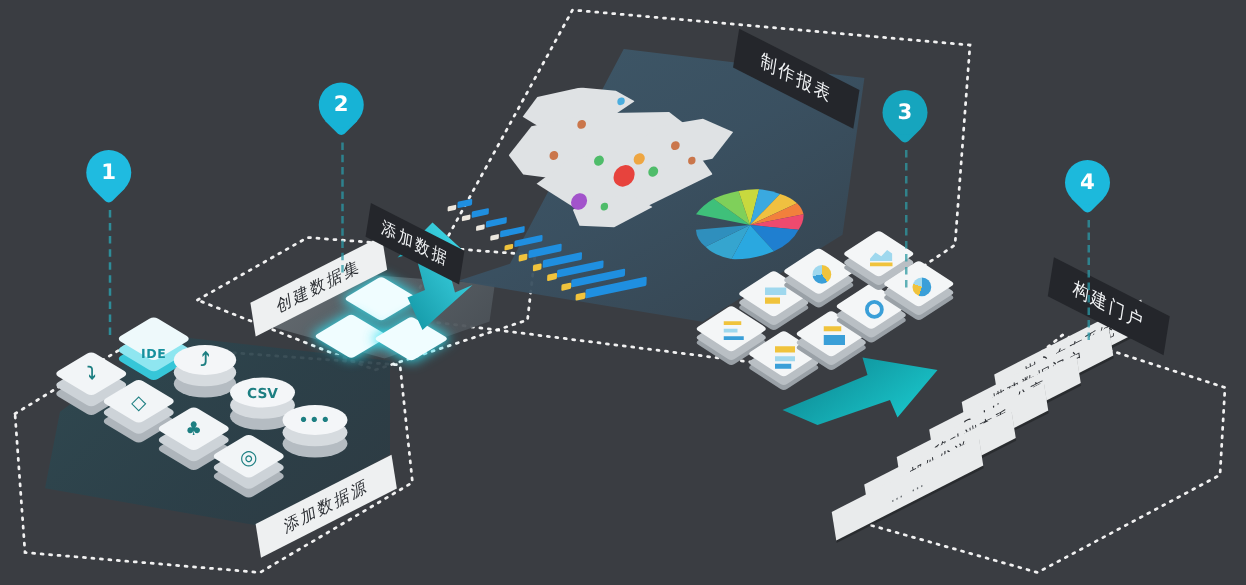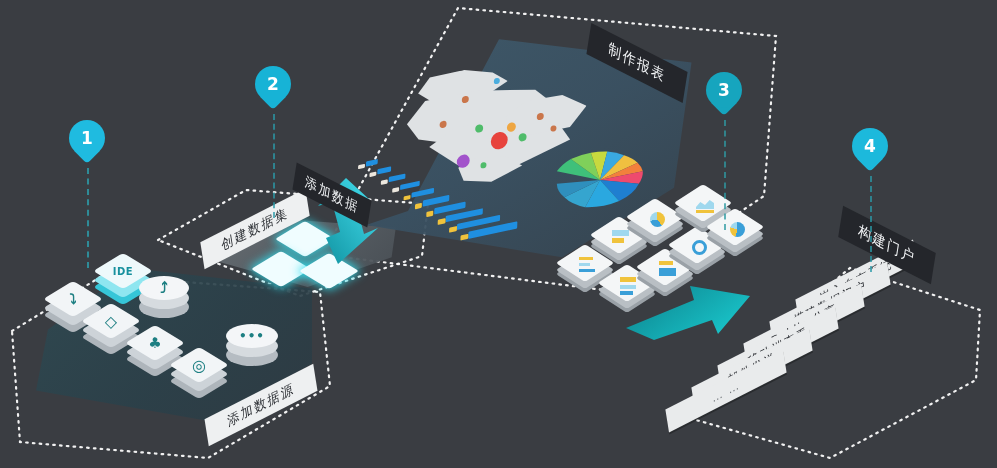--- a/index.html
+++ b/index.html
@@ -121,37 +121,43 @@
     <div class="cube-top" style="left:10px;top:20px;background:#aeb5bb;"></div>
     <div class="cube-top" style="left:10px;top:13px;background:#cdd3d8;"></div>
     <div class="cube-top" style="left:10px;top:4px;background:#f2f5f7;"></div>
     <div class="gly" style="left:10px;top:4px;width:34px;height:34px;font-size:14px;">⤵</div>
   </div>
 
   <div class="src" style="left:96px;top:250px;width:54px;height:48px;">
     <div class="cube-top" style="left:10px;top:20px;background:#36c6d8;"></div>
     <div class="cube-top" style="left:10px;top:13px;background:#8fe6f0;"></div>
     <div class="cube-top" style="left:10px;top:4px;background:#eef9fb;"></div>
-    <div class="gly" style="left:10px;top:4px;width:34px;height:34px;font-size:10px;letter-spacing:.5px;color:#17919e;">IDE</div>
+    <div class="gly" style="left:10px;top:16px;width:34px;height:34px;font-size:10px;letter-spacing:.5px;color:#17919e;">IDE</div>
   </div>
 
   <div class="src" style="left:135px;top:270px;width:60px;height:54px;">
     <div class="cyl" style="left:4px;top:26px;width:50px;height:22px;background:#b5bcc2;"></div>
     <div class="cyl" style="left:4px;top:17px;width:50px;height:22px;background:#d6dbdf;"></div>
     <div class="cyl" style="left:4px;top:6px;width:50px;height:24px;background:#f4f6f8;"></div>
     <div class="gly" style="left:4px;top:6px;width:50px;height:24px;font-size:15px;">⤴</div>
   </div>
 
   <div class="src" style="left:84px;top:300px;width:54px;height:48px;">
     <div class="cube-top" style="left:10px;top:20px;background:#aeb5bb;"></div>
     <div class="cube-top" style="left:10px;top:13px;background:#cdd3d8;"></div>
     <div class="cube-top" style="left:10px;top:4px;background:#f2f5f7;"></div>
     <div class="gly" style="left:10px;top:4px;width:34px;height:34px;font-size:16px;">◇</div>
   </div>
 
+  <div class="src" style="left:180px;top:296px;width:60px;height:54px;">
+    <div class="cyl" style="left:4px;top:26px;width:52px;height:22px;background:#b5bcc2;"></div>
+    <div class="cyl" style="left:4px;top:17px;width:52px;height:22px;background:#d6dbdf;"></div>
+    <div class="cyl" style="left:4px;top:6px;width:52px;height:24px;background:#f4f6f8;"></div>
+    <div class="gly" style="left:4px;top:6px;width:52px;height:24px;font-size:11px;">CSV</div>
+  </div>
 
   <div class="src" style="left:128px;top:322px;width:54px;height:48px;">
     <div class="cube-top" style="left:10px;top:20px;background:#aeb5bb;"></div>
     <div class="cube-top" style="left:10px;top:13px;background:#cdd3d8;"></div>
     <div class="cube-top" style="left:10px;top:4px;background:#f2f5f7;"></div>
     <div class="gly" style="left:10px;top:4px;width:34px;height:34px;font-size:15px;">♣</div>
   </div>
 
   <div class="src" style="left:222px;top:318px;width:60px;height:54px;">
     <div class="cyl" style="left:4px;top:26px;width:52px;height:22px;background:#b5bcc2;"></div>

